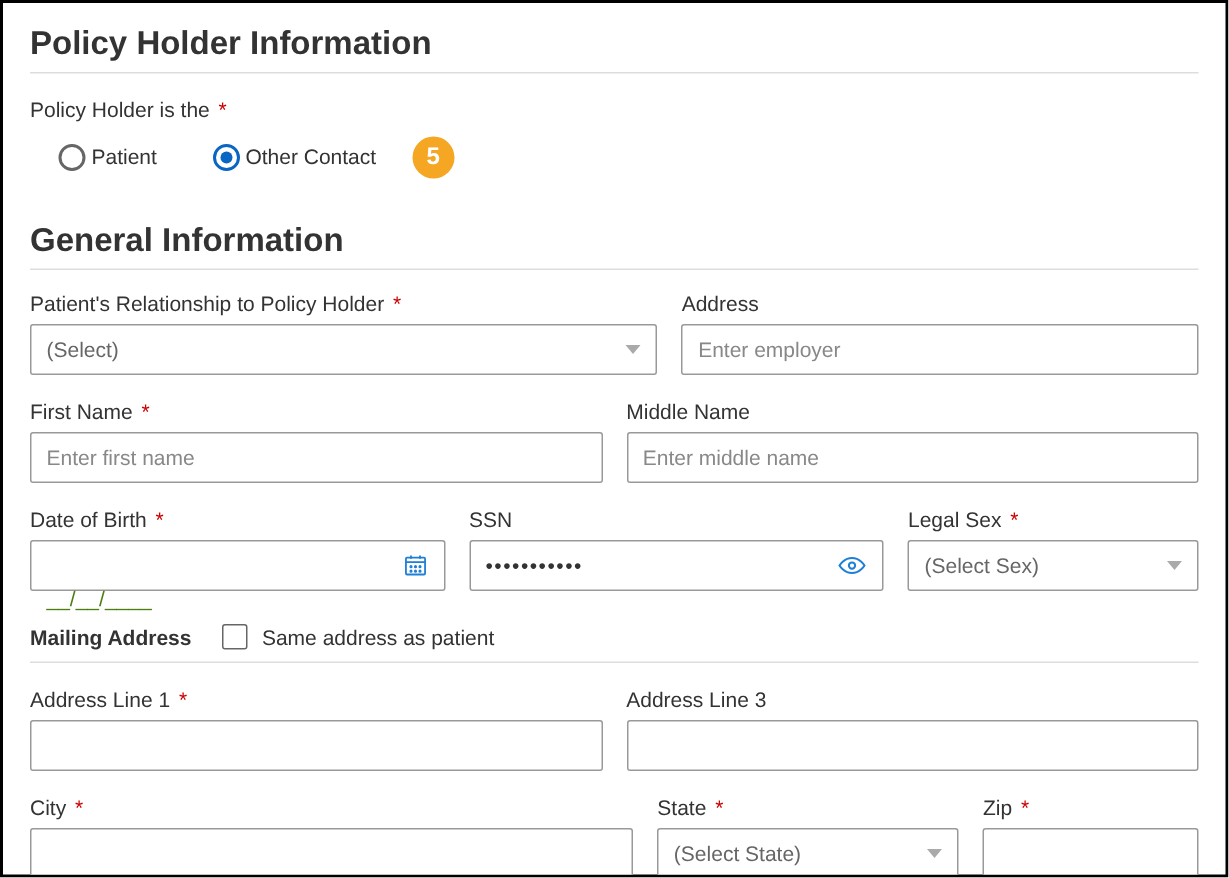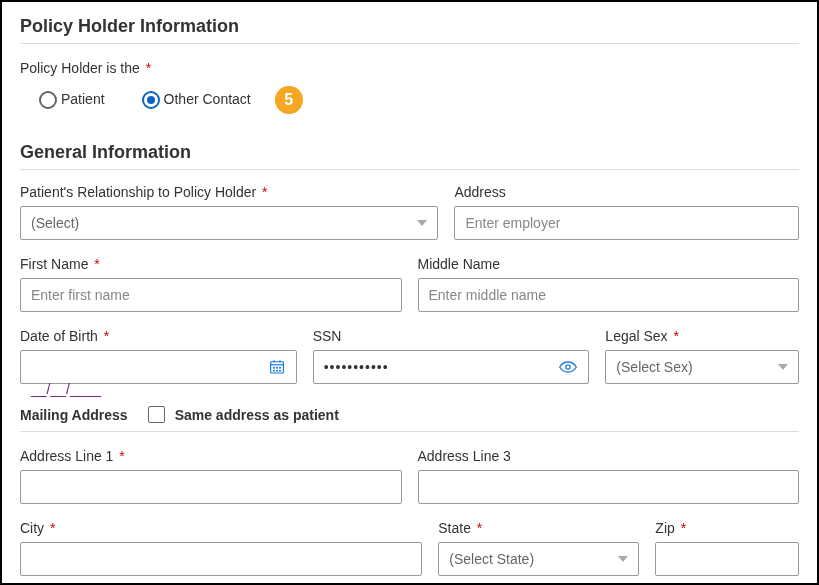--- a/index.html
+++ b/index.html
@@ -10,21 +10,21 @@
     background: #fff;
   }
   .frame {
     width: 819px;
     height: 585px;
     border: 2px solid #000;
     padding: 14px 18px 18px 18px;
     overflow: hidden;
   }
   .section-title {
-    font-size: 18px;
+    font-size: 22px;
     font-weight: 600;
     color: #333;
     padding-bottom: 6px;
     border-bottom: 1px solid #ddd;
     margin-bottom: 16px;
   }
   .section-title.subsection {
     margin-top: 28px;
     margin-bottom: 14px;
   }
@@ -139,34 +139,33 @@
   .mailing-header .title {
     font-size: 14px;
     font-weight: 600;
     color: #333;
   }
   .checkbox {
     display: inline-flex;
     align-items: center;
     gap: 10px;
     cursor: pointer;
-    font-weight: bold;
   }
   .checkbox-box {
     width: 17px; height: 17px;
     border: 1.5px solid #666;
     border-radius: 2px;
     background: #fff;
   }
   .ssn-dots {
     letter-spacing: 1px;
     color: #333;
     flex: 1;
   }
-  .date-mask { color: #701a75; flex: 1; margin-top: 44px; }
+  .date-mask { color: #4d7c0f; flex: 1; margin-top: 44px; }
 </style>
 </head>
 <body>
 
 <div class="frame">
 
   <div class="section-title">Policy Holder Information</div>
 
   <div class="field-label">
     <span>Policy Holder is the</span><span class="req"> *</span>

